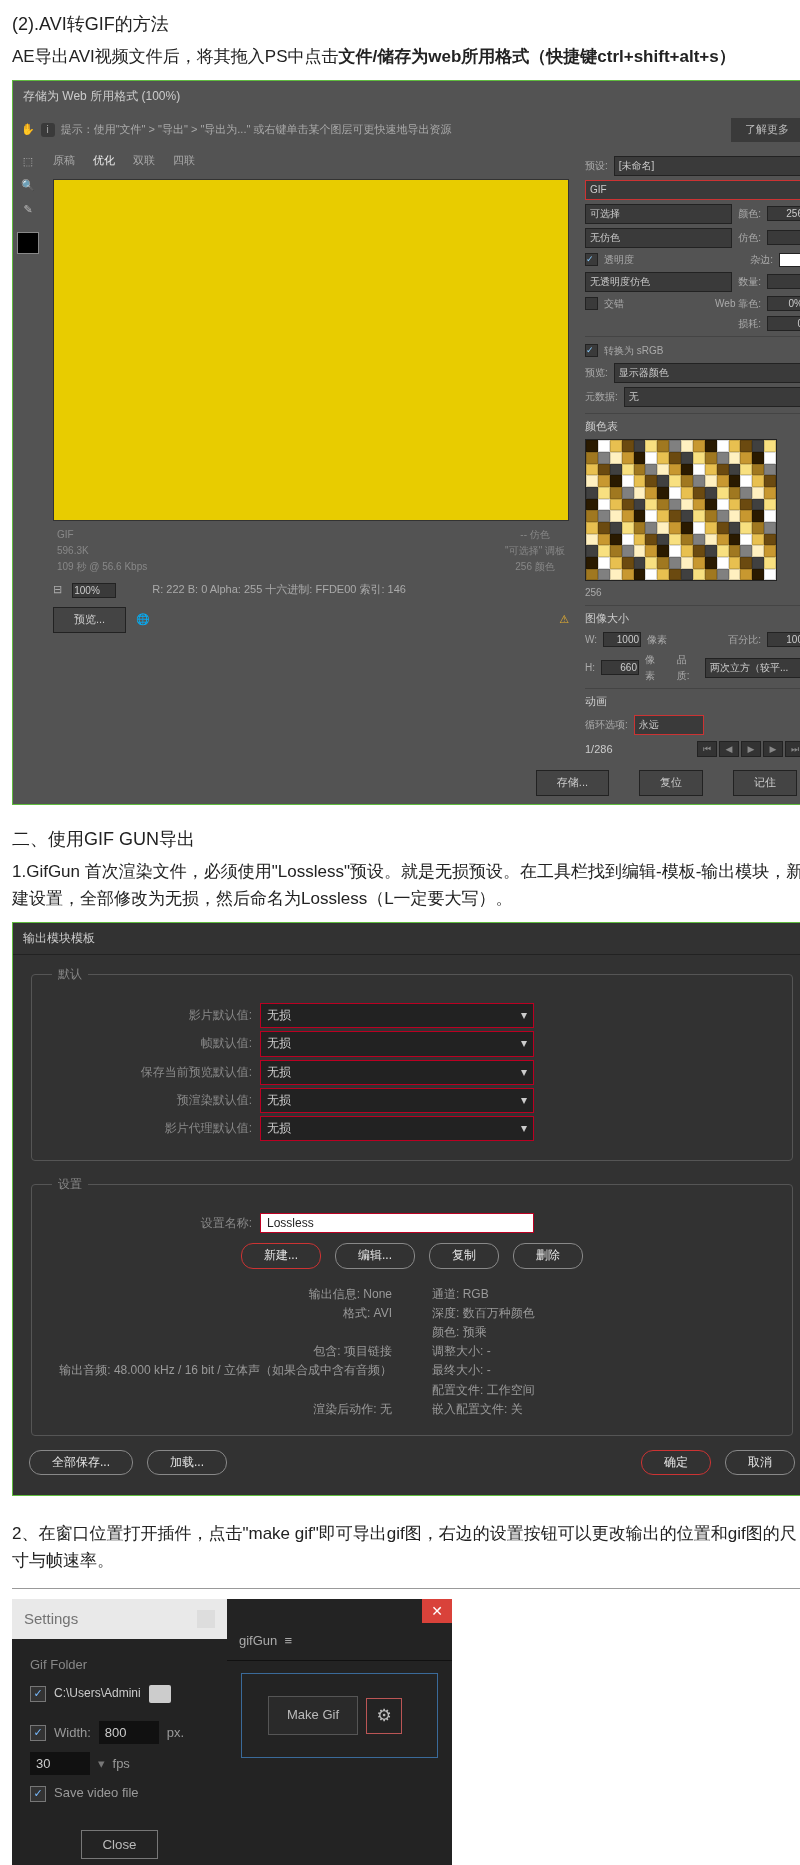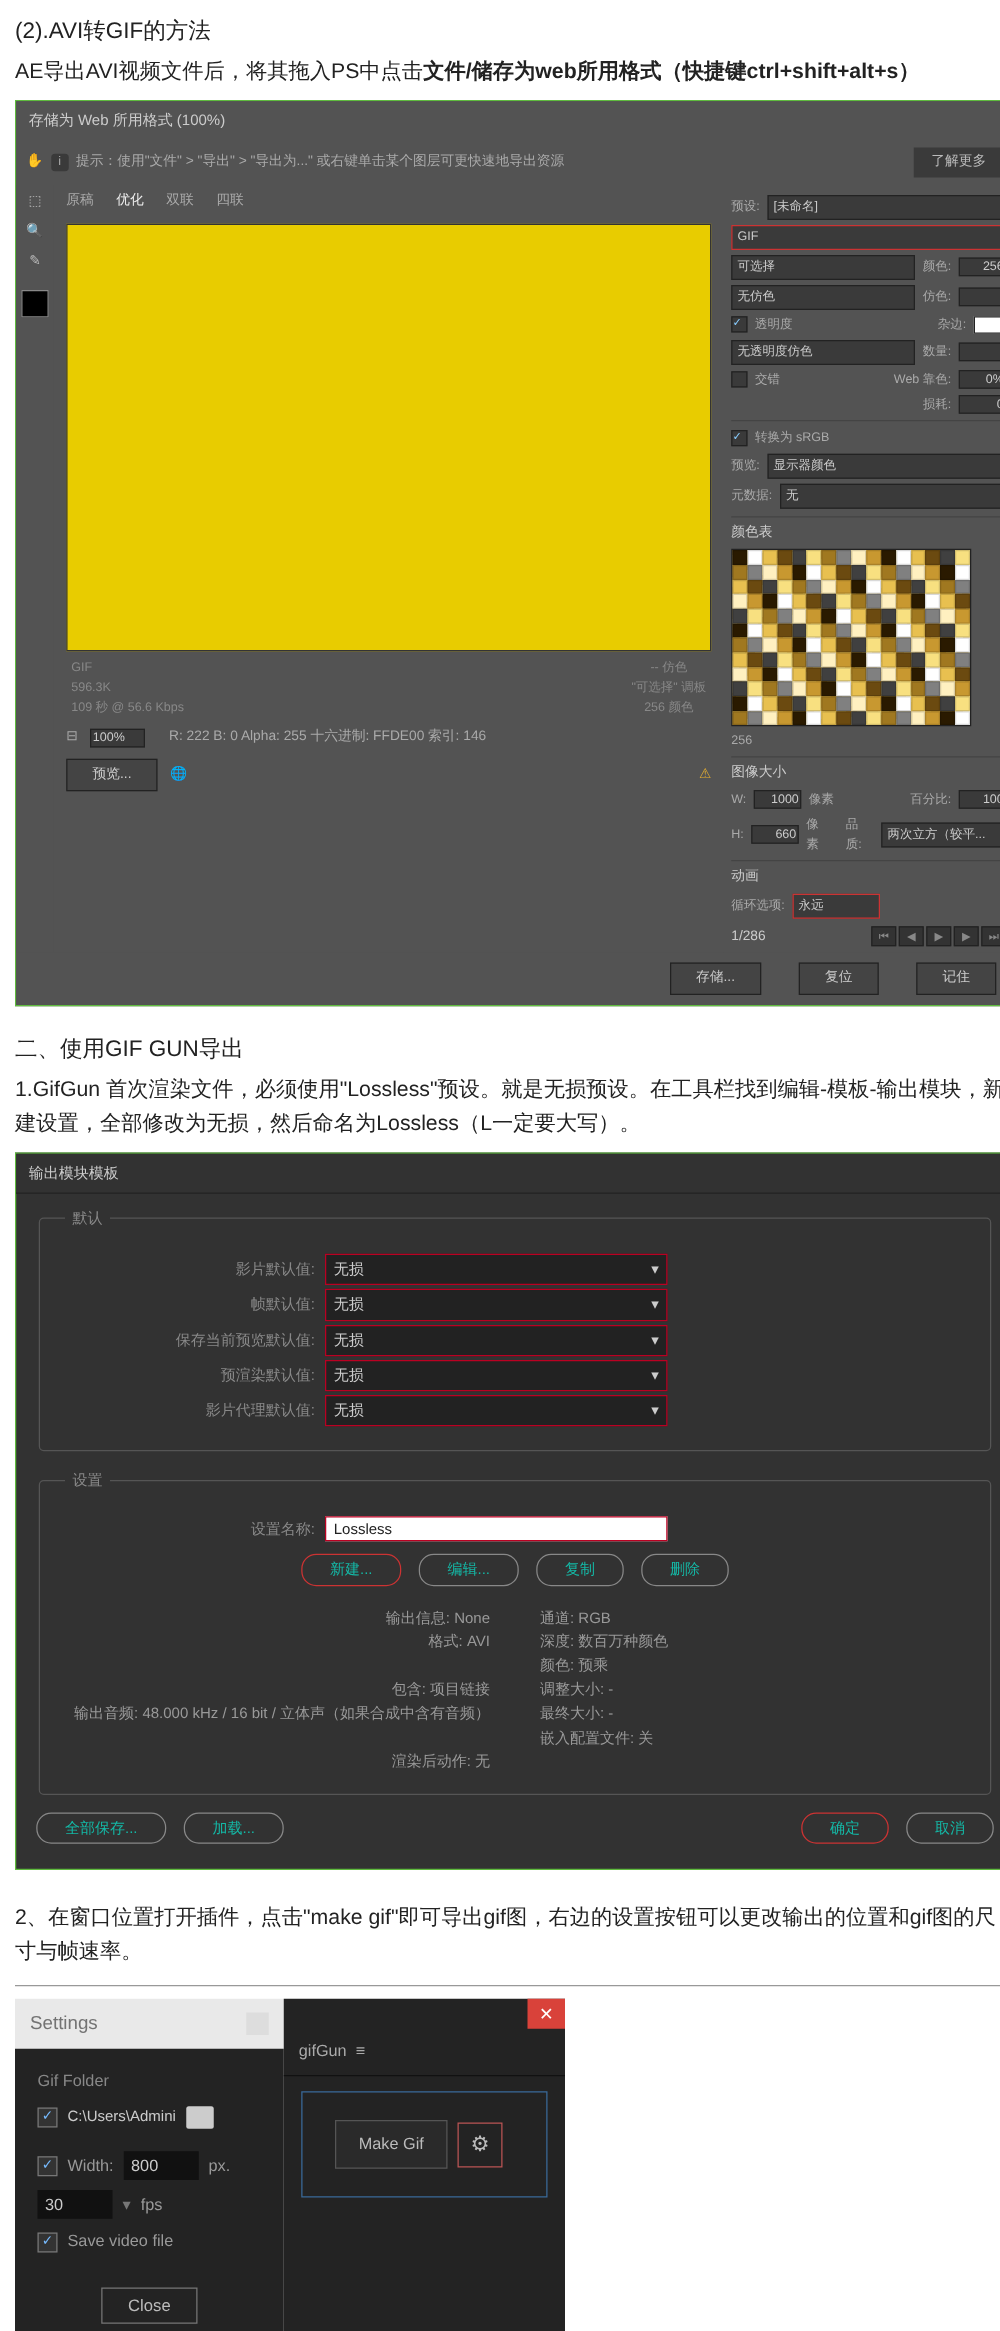--- a/index.html
+++ b/index.html
@@ -41,21 +41,21 @@
   .anim .play span{width:18px;height:14px;background:#333;border:1px solid #222;display:flex;align-items:center;justify-content:center;color:#888;font-size:9px}
 
   
   .om{padding:10px 16px 20px;color:#aaa}
   .box{border:1px solid #555;border-radius:4px;padding:16px 20px;margin-bottom:14px}
   .box legend{color:#888;font-size:12px;padding:0 6px}
   .frow{display:flex;align-items:center;margin:3px 0}
   .frow label{width:200px;text-align:right;color:#888;margin-right:8px}
   .fsel{flex:0 0 260px;background:#222;border:1px solid #b02;color:#ccc;padding:2px 6px;font-size:12px}
   .btnrow{display:flex;gap:14px;justify-content:center;margin:10px 0 16px}
-  .rbtn{border:1px solid #888;border-radius:12px;padding:2px 22px;font-size:12px;color:#14b8a6;background:transparent}
+  .rbtn{border:1px solid #888;border-radius:12px;padding:2px 22px;font-size:12px;color:#e5e5e5;background:transparent}
   .rbtn.red{border-color:#c33}
   .cols{display:flex;gap:40px;font-size:12px;color:#999}
   .cols .c1{text-align:right;flex:1}
   .cols .c2{text-align:left;flex:1}
   .finalbtns{display:flex;gap:20px;justify-content:space-between;margin-top:14px}
 
   
   .gg{display:flex;gap:0;margin:10px 0}
   .settings{width:215px;background:#e9e9e9}
   .settings .top{display:flex;justify-content:space-between;align-items:center;padding:8px 12px;color:#737373;font-size:15px}
@@ -115,21 +115,21 @@
           </div>
           <div class="r">
             <div>-- 仿色</div>
             <div>"可选择" 调板</div>
             <div>256 颜色</div>
           </div>
         </div>
         <div class="btmrow">
           <span>⊟</span>
           <input value="100%" style="">
-          <span style="margin-left:9px">R: 222   B: 0        Alpha: 255   十六进制: FFDE00   索引: 146</span>
+          <span style="margin-left:26px">R: 222   B: 0        Alpha: 255   十六进制: FFDE00   索引: 146</span>
         </div>
         <div class="btmrow">
           <span class="pbtn">预览...</span>
           <span>🌐</span>
           <span style="flex:1"></span>
           <span class="warn">⚠</span>
         </div>
       </div>
       <div class="right">
         <div class="rrow">
@@ -479,20 +479,21 @@
               <div>输出音频: 48.000 kHz / 16 bit / 立体声（如果合成中含有音频）</div>
               <div>&nbsp;</div>
               <div>渲染后动作: 无</div>
             </div>
           <div class="c2" id="om-right">
               <div>通道: RGB</div>
               <div>深度: 数百万种颜色</div>
               <div>颜色: 预乘</div>
               <div>调整大小: -</div>
               <div>最终大小: -</div>
+              <div>配置文件: 工作空间</div>
               <div>嵌入配置文件: 关</div>
             </div>
         </div>
       </fieldset>
       <div class="finalbtns">
         <div style="display:flex;gap:14px">
           <span class="rbtn">全部保存...</span>
           <span class="rbtn">加载...</span>
         </div>
         <div style="display:flex;gap:14px">

